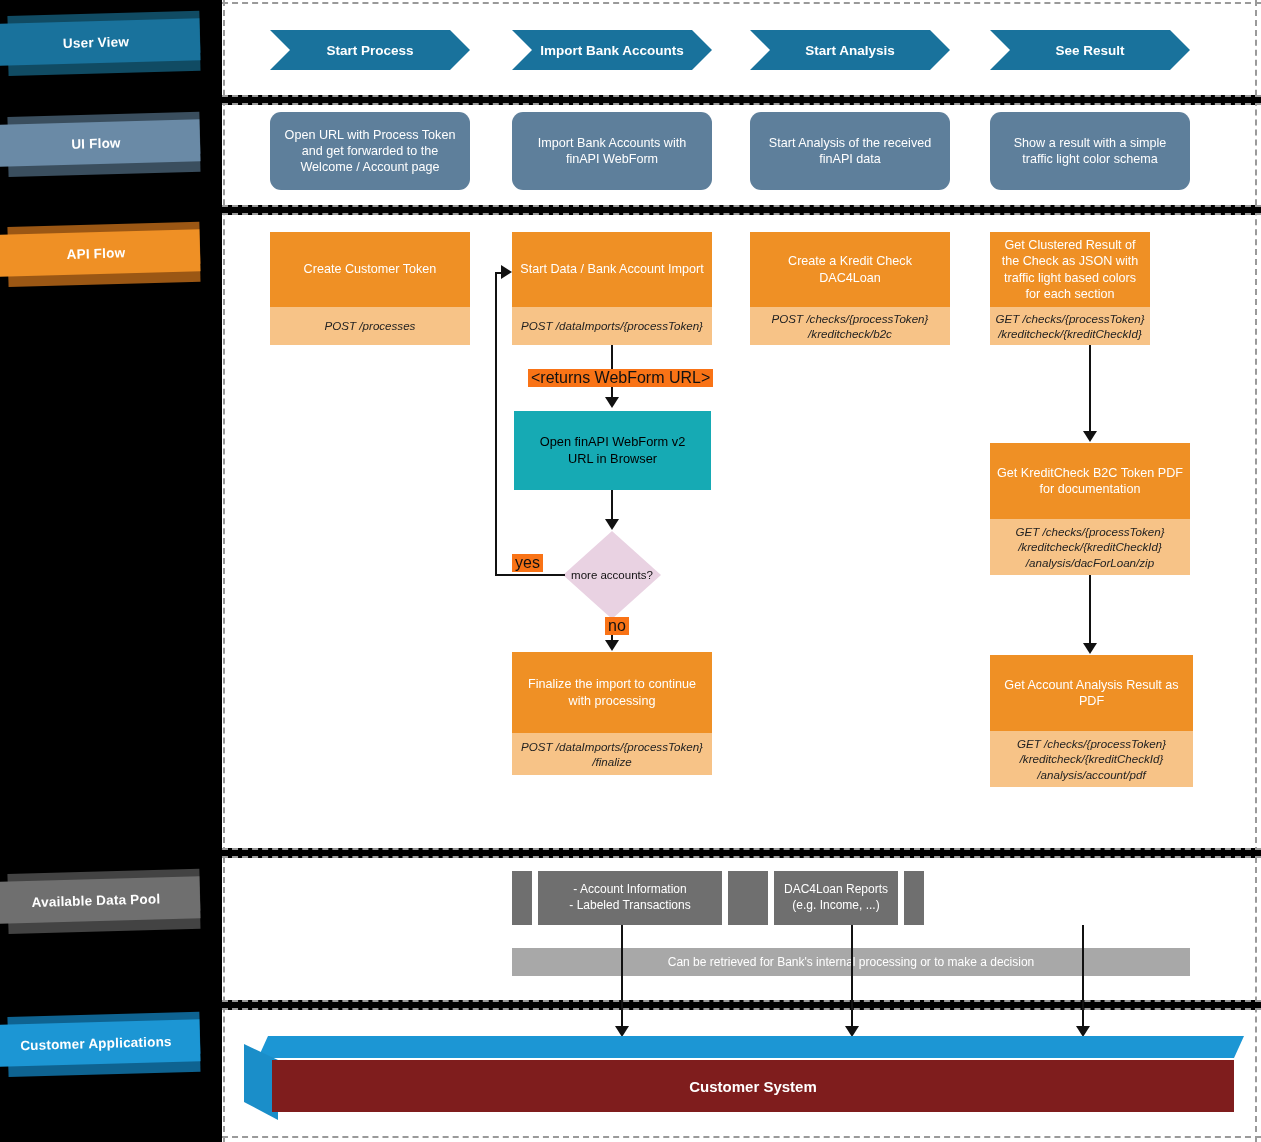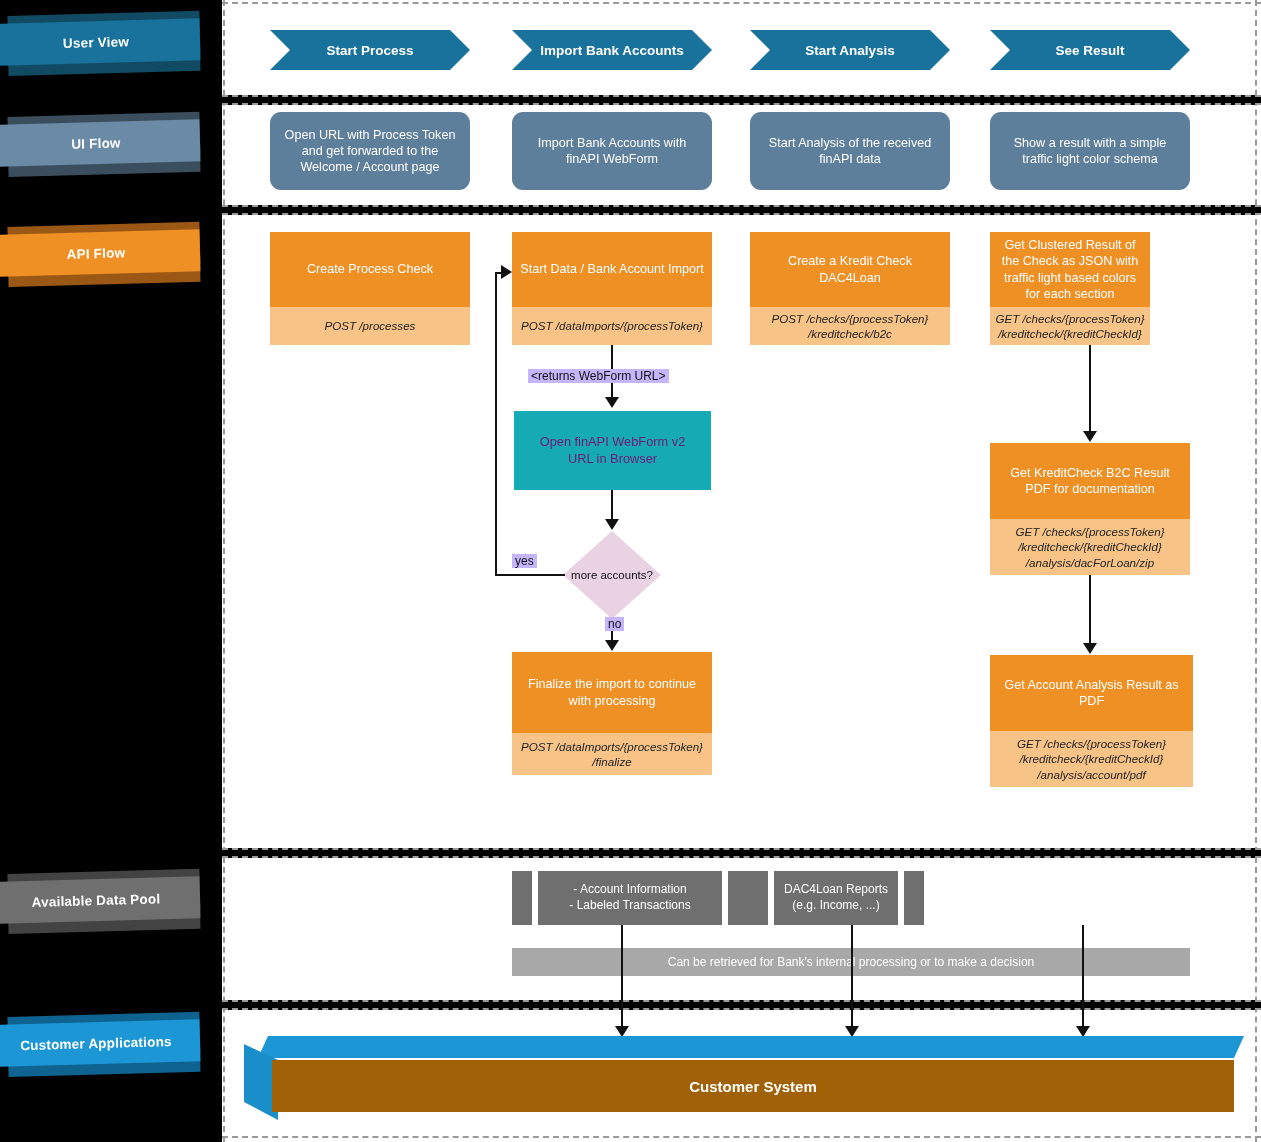--- a/index.html
+++ b/index.html
@@ -38,57 +38,57 @@
 
   
   .api{position:absolute;box-sizing:border-box;}
   .api .head{background:#ef9025;color:#fff;display:flex;align-items:center;
              justify-content:center;text-align:center;font-size:12.6px;line-height:1.3;
              padding:3px 7px;box-sizing:border-box;}
   .api .path{background:#f7c387;color:#222;display:flex;align-items:center;
              justify-content:center;text-align:center;font-size:11.6px;line-height:1.32;
              font-style:italic;padding:3px 5px;box-sizing:border-box;white-space:pre-line;}
 
-  .teal{position:absolute;background:#16aab4;color:#701a75;display:flex;align-items:center;
+  .teal{position:absolute;background:#16aab4;color:#000000;display:flex;align-items:center;
         justify-content:center;text-align:center;font-size:12.8px;line-height:1.3;
         padding:4px 17px;box-sizing:border-box;}
 
   .diamond{position:absolute;}
   .diamond .shape{position:absolute;inset:0;background:#e9d2e2;
         clip-path:polygon(50% 0,100% 50%,50% 100%,0 50%);}
   .diamond .lbl{position:absolute;inset:0;display:flex;align-items:center;
         justify-content:center;text-align:center;font-size:11.5px;line-height:1.25;color:#111;}
 
   
   .ln{position:absolute;background:#111;}
   .vln{width:2px;}
   .hln{height:2px;}
   .ah-down{position:absolute;width:0;height:0;border-left:7px solid transparent;
            border-right:7px solid transparent;border-top:11px solid #111;}
   .ah-right{position:absolute;width:0;height:0;border-top:7px solid transparent;
             border-bottom:7px solid transparent;border-left:11px solid #111;}
-  .elbl{position:absolute;font-size:12px;color:#111;background:#c4b5fd;padding:0 3px;}
+  .elbl{position:absolute;font-size:16px;color:#111;background:#f97316;padding:0 3px;}
 
   
   .pool{position:absolute;height:54px;display:flex;}
   .pool .cap{width:20px;background:#6f6f6f;}
   .pool .gap{width:6px;background:#fff;}
   .pool .mid{flex:1;background:#6f6f6f;color:#fff;display:flex;align-items:center;
              justify-content:center;text-align:center;font-size:12px;line-height:1.3;
              white-space:pre-line;}
   .poolbar{position:absolute;height:28px;background:#a8a8a8;color:#fff;
            display:flex;align-items:center;justify-content:center;font-size:12px;}
 
   
   .cube{position:absolute;}
   .cube .top{position:absolute;left:0;top:0;width:100%;height:22px;background:#1c96d4;
              clip-path:polygon(24px 0,100% 0,calc(100% - 10px) 100%, 14px 100%);}
   .cube .side{position:absolute;left:0;top:8px;width:34px;height:calc(100% - 8px);
               background:#1a8ec9;clip-path:polygon(0 0,100% 16px,100% 100%,0 calc(100% - 18px));}
-  .cube .front{position:absolute;left:28px;top:24px;right:10px;bottom:8px;background:#a16207;
+  .cube .front{position:absolute;left:28px;top:24px;right:10px;bottom:8px;background:#7f1d1d;
                display:flex;align-items:center;justify-content:center;color:#fff;
                font-weight:bold;font-size:15px;}
 </style>
 </head>
 <body>
 
 <div id="rail">
   <div class="ribbon" style="top:24px">
     <div class="shadow" style="background:#14607f"></div>
     <div class="shadow2" style="background:#14607f"></div>
@@ -132,21 +132,21 @@
   <div class="chev" style="left:528px;top:30px;width:200px">Start Analysis</div>
   <div class="chev" style="left:290px;top:30px;width:200px">Import Bank Accounts</div>
   <div class="chev" style="left:768px;top:30px;width:200px">See Result</div>
 
   <div class="uibox" style="left:48px;top:112px;width:200px;height:78px">Open URL with Process Token and get forwarded to the Welcome / Account page</div>
   <div class="uibox" style="left:290px;top:112px;width:200px;height:78px">Import Bank Accounts with finAPI WebForm</div>
   <div class="uibox" style="left:528px;top:112px;width:200px;height:78px">Start Analysis of the received finAPI data</div>
   <div class="uibox" style="left:768px;top:112px;width:200px;height:78px">Show a result with a simple traffic light color schema</div>
 
   <div class="api" style="left:48px;top:232px;width:200px">
-    <div class="head" style="height:75px">Create Process Check</div>
+    <div class="head" style="height:75px">Create Customer Token</div>
     <div class="path" style="height:38px">POST /processes</div>
   </div>
 
   <div class="api" style="left:290px;top:232px;width:200px">
     <div class="head" style="height:75px">Start Data / Bank Account Import</div>
     <div class="path" style="height:38px">POST /dataImports/{processToken}</div>
   </div>
 
   <div class="api" style="left:528px;top:232px;width:200px">
     <div class="head" style="height:75px">Create a Kredit Check DAC4Loan</div>
@@ -154,21 +154,21 @@
 /kreditcheck/b2c</div>
   </div>
 
   <div class="api" style="left:768px;top:232px;width:160px">
     <div class="head" style="height:75px">Get Clustered Result of the Check as JSON with traffic light based colors for each section</div>
     <div class="path" style="height:38px">GET /checks/{processToken}
 /kreditcheck/{kreditCheckId}</div>
   </div>
 
   <div class="api" style="left:768px;top:443px;width:200px">
-    <div class="head" style="height:76px">Get KreditCheck B2C Result PDF for documentation</div>
+    <div class="head" style="height:76px">Get KreditCheck B2C Token PDF for documentation</div>
     <div class="path" style="height:56px">GET /checks/{processToken}
 /kreditcheck/{kreditCheckId}
 /analysis/dacForLoan/zip</div>
   </div>
 
   <div class="api" style="left:290px;top:652px;width:200px">
     <div class="head" style="height:81px">Finalize the import to continue with processing</div>
     <div class="path" style="height:42px">POST /dataImports/{processToken}
 /finalize</div>
   </div>

